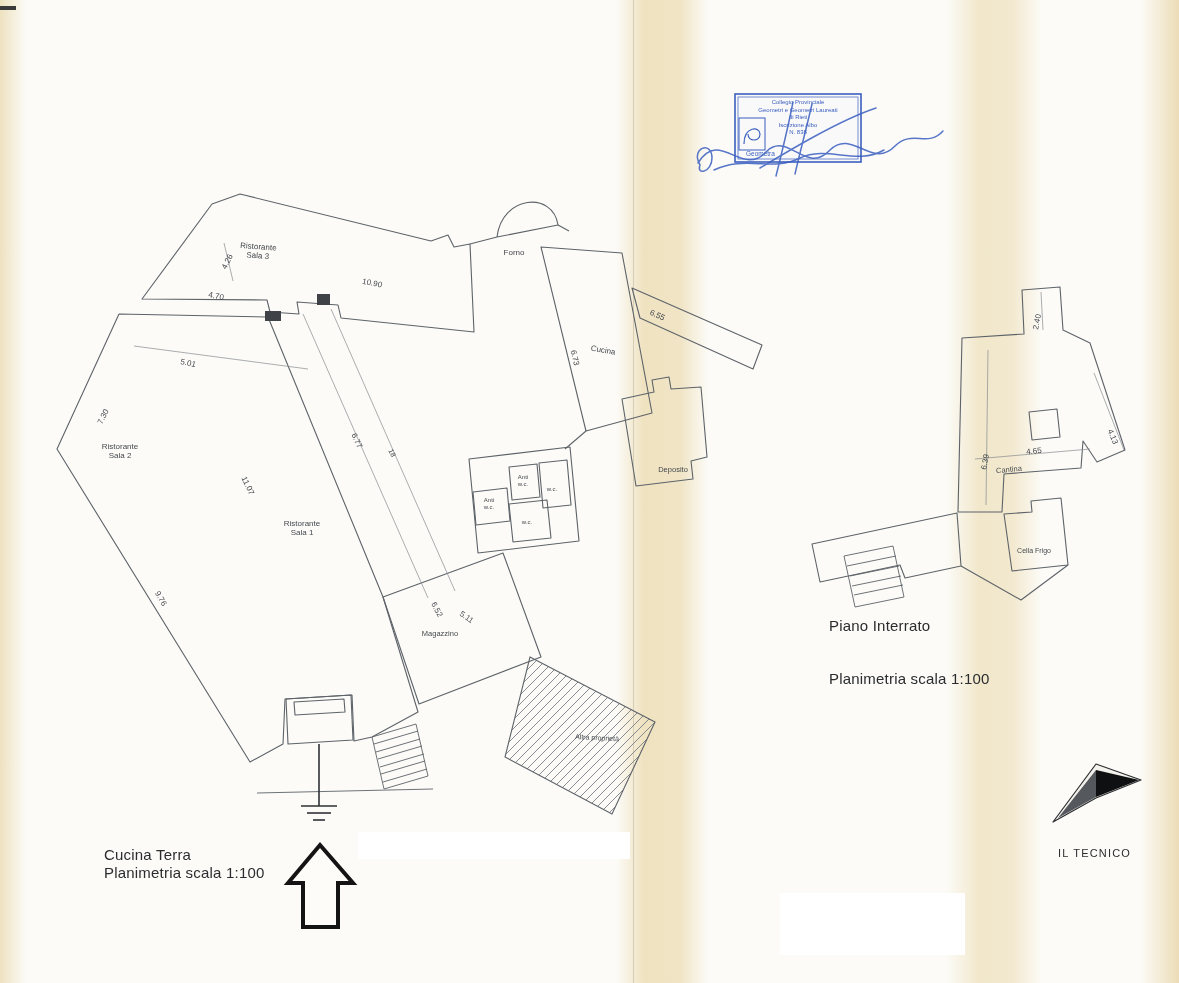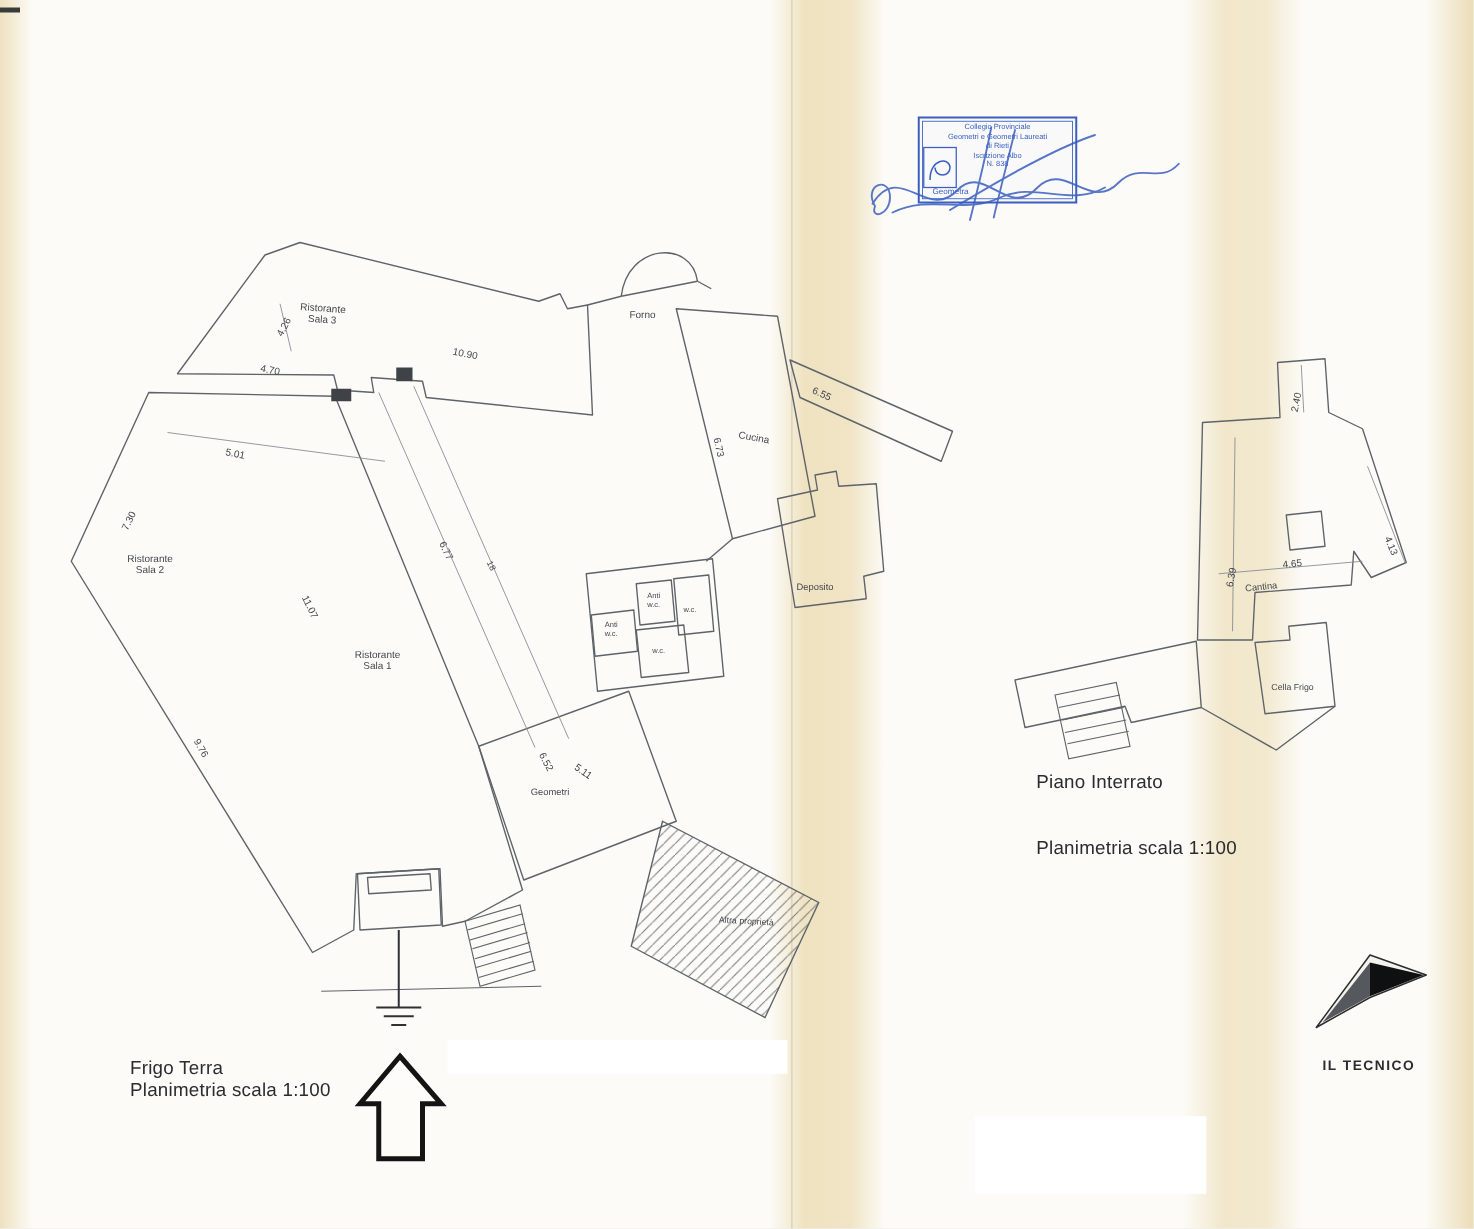--- a/index.html
+++ b/index.html
@@ -9,21 +9,21 @@
   .band-left{left:0;width:26px;background:linear-gradient(90deg,rgba(226,204,146,.55),rgba(226,204,146,0));}
   .band-center{left:616px;width:92px;background:linear-gradient(90deg,rgba(226,204,146,0),rgba(228,206,148,.55) 30%,rgba(228,206,148,.5) 70%,rgba(226,204,146,0));}
   .band-right{left:946px;width:96px;background:linear-gradient(90deg,rgba(228,206,148,0),rgba(228,206,148,.45) 35%,rgba(228,206,148,.4) 70%,rgba(226,204,146,0));}
   .band-edge{left:1140px;width:39px;background:linear-gradient(90deg,rgba(228,206,148,0),rgba(224,200,140,.6));}
   .fold{position:absolute;left:633px;top:0;width:1px;height:100%;background:rgba(140,130,100,.28);}
   .patch{position:absolute;background:#ffffff;}
   svg.plan{position:absolute;left:0;top:0;}
   .lbl{position:absolute;color:#44484e;white-space:pre-line;text-align:center;line-height:1.1;
        transform-origin:center;}
   .title{position:absolute;color:#2a2c2f;font-size:15px;letter-spacing:.2px;}
-  .tecnico{position:absolute;left:1058px;top:847px;font-size:11px;font-weight:bold;
+  .tecnico{position:absolute;left:1058px;top:847px;font-size:11px;font-weight:normal;
            color:#2a2c2f;letter-spacing:1.2px;}
   .stamp-lines{position:absolute;left:737px;top:99px;width:122px;color:#3b5fc0;
                font-size:6px;line-height:1.25;text-align:center;}
   .stamp-footer{position:absolute;left:746px;top:150px;color:#3b5fc0;font-size:6.5px;}
   .artifact{position:absolute;background:#3a3a3a;}
 </style>
 </head>
 <body>
 
 <div class="page">
@@ -170,22 +170,22 @@
   <div class="lbl" style="left:120px;top:452px;font-size:8px;transform:translate(-50%,-50%)">Ristorante
 Sala 2</div>
   <div class="lbl" style="left:302px;top:529px;font-size:8px;transform:translate(-50%,-50%)">Ristorante
 Sala 1</div>
   <div class="lbl" style="left:523px;top:481px;font-size:6px;transform:translate(-50%,-50%)">Anti
 w.c.</div>
   <div class="lbl" style="left:552px;top:489px;font-size:6px;transform:translate(-50%,-50%)">w.c.</div>
   <div class="lbl" style="left:489px;top:504px;font-size:6px;transform:translate(-50%,-50%)">Anti
 w.c.</div>
   <div class="lbl" style="left:527px;top:522px;font-size:6px;transform:translate(-50%,-50%)">w.c.</div>
-  <div class="lbl" style="left:652px;top:470px;font-size:7.5px;transform:translate(-50%,-50%)">Deposito</div>
-  <div class="lbl" style="left:440px;top:634px;font-size:7.5px;transform:translate(-50%,-50%)">Geometri</div>
+  <div class="lbl" style="left:673px;top:470px;font-size:7.5px;transform:translate(-50%,-50%)">Deposito</div>
+  <div class="lbl" style="left:440px;top:634px;font-size:7.5px;transform:translate(-50%,-50%)">Magazzino</div>
   <div class="lbl" style="left:597px;top:738px;font-size:7px;transform:translate(-50%,-50%) rotate(3deg)">Altra proprietà</div>
 
   <div class="lbl" style="left:228px;top:262px;font-size:8px;transform:translate(-50%,-50%) rotate(-63deg)">4.26</div>
   <div class="lbl" style="left:216px;top:297px;font-size:8px;transform:translate(-50%,-50%) rotate(11deg)">4.70</div>
   <div class="lbl" style="left:372px;top:284px;font-size:8px;transform:translate(-50%,-50%) rotate(11deg)">10.90</div>
   <div class="lbl" style="left:188px;top:364px;font-size:8px;transform:translate(-50%,-50%) rotate(12deg)">5.01</div>
   <div class="lbl" style="left:104px;top:417px;font-size:8px;transform:translate(-50%,-50%) rotate(-64deg)">7.30</div>
   <div class="lbl" style="left:247px;top:486px;font-size:8px;transform:translate(-50%,-50%) rotate(64deg)">11.07</div>
   <div class="lbl" style="left:356px;top:441px;font-size:8px;transform:translate(-50%,-50%) rotate(64deg)">6.77</div>
   <div class="lbl" style="left:392px;top:453px;font-size:7px;transform:translate(-50%,-50%) rotate(64deg)">18</div>
@@ -196,20 +196,20 @@
   <div class="lbl" style="left:657px;top:316px;font-size:8px;transform:translate(-50%,-50%) rotate(25deg)">6.55</div>
 
   <div class="lbl" style="left:1009px;top:470px;font-size:7.5px;transform:translate(-50%,-50%) rotate(-6deg)">Cantina</div>
   <div class="lbl" style="left:1034px;top:551px;font-size:7px;transform:translate(-50%,-50%)">Cella Frigo</div>
 
   <div class="lbl" style="left:1038px;top:322px;font-size:8px;transform:translate(-50%,-50%) rotate(-78deg)">2.40</div>
   <div class="lbl" style="left:1034px;top:452px;font-size:8px;transform:translate(-50%,-50%) rotate(-6deg)">4.65</div>
   <div class="lbl" style="left:1112px;top:437px;font-size:8px;transform:translate(-50%,-50%) rotate(68deg)">4.13</div>
   <div class="lbl" style="left:986px;top:462px;font-size:8px;transform:translate(-50%,-50%) rotate(-80deg)">6.39</div>
 
-  <div class="title" style="left:104px;top:846px">Frigo Terra</div>
+  <div class="title" style="left:104px;top:846px">Cucina Terra</div>
   <div class="title" style="left:104px;top:864px">Planimetria scala 1:100</div>
   <div class="title" style="left:829px;top:617px">Piano Interrato</div>
   <div class="title" style="left:829px;top:670px">Planimetria scala 1:100</div>
 
   <div class="tecnico">IL TECNICO</div>
 
 </div>
 
 </body></html>

